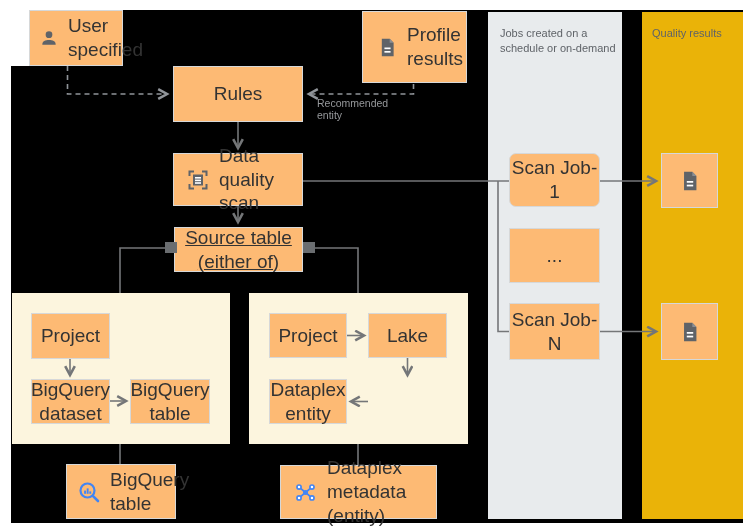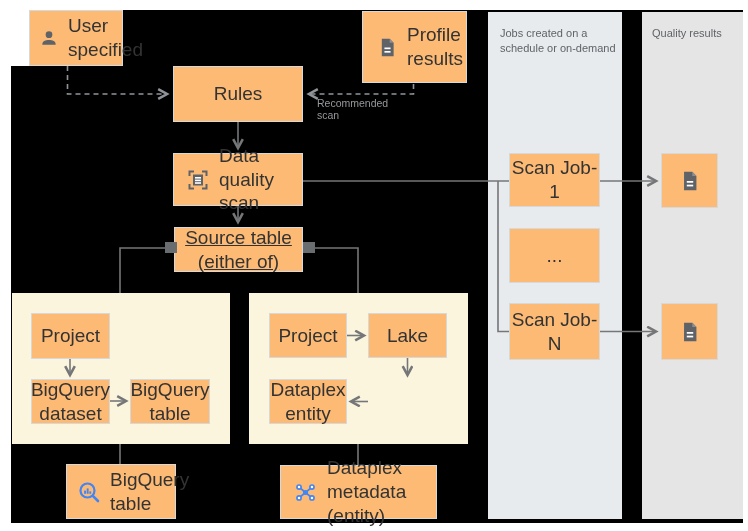--- a/index.html
+++ b/index.html
@@ -3,21 +3,21 @@
 <meta charset="utf-8">
 <style>
   html,body{margin:0;padding:0;background:#fff;}
   #stage{position:relative;width:748px;height:531px;background:#fff;overflow:hidden;
          font-family:"Liberation Sans", sans-serif;}
   .abs{position:absolute;box-sizing:border-box;}
   #canvas{left:11px;top:10px;width:732px;height:513px;background:#000;}
   #notch{left:11px;top:10px;width:18px;height:56px;background:#fff;}
   .column{box-sizing:border-box;}
   #gray-col{left:488px;top:12px;width:134px;height:507px;background:#e8ebed;}
-  #yellow-col{left:642px;top:12px;width:101px;height:507px;background:#e5e5e5;}
+  #yellow-col{left:642px;top:12px;width:101px;height:507px;background:#eab308;}
   .panel{background:#fcf5de;}
   #left-panel{left:12px;top:293px;width:218px;height:151px;}
   #right-panel{left:249px;top:293px;width:219px;height:151px;}
   .col-header{font-size:11px;line-height:1.4;color:#5f6368;white-space:pre-line;}
   .box{background:#fdba74;border:1px solid #d6d8d9;display:flex;align-items:center;
        justify-content:center;font-size:19px;line-height:1.25;color:#333;text-align:center;}
   .box .label{white-space:pre-line;}
   .icon-box{justify-content:flex-start;text-align:left;padding-left:9px;gap:9px;}
   .icon{display:flex;align-items:center;justify-content:center;flex:0 0 auto;}
   .port{width:12px;height:11px;background:#6a6d70;}
@@ -76,21 +76,21 @@
     <path d="M358 444 V465" fill="none" stroke="#747678" stroke-width="1.6"></path>
 
     <path d="M70 359 V375" fill="none" stroke="#747678" stroke-width="1.6" marker-end="url(#ah)"></path>
     <path d="M110 401 H126" fill="none" stroke="#747678" stroke-width="1.6" marker-end="url(#ah)"></path>
 
     <path d="M347 335.5 H364" fill="none" stroke="#747678" stroke-width="1.6" marker-end="url(#ah)"></path>
     <path d="M407.5 358 V375" fill="none" stroke="#747678" stroke-width="1.6" marker-end="url(#ah)"></path>
     <path d="M368 401.5 H351" fill="none" stroke="#747678" stroke-width="1.6" marker-end="url(#ah)"></path>
   </svg>
 
-  <div class="abs dash-label" style="left:317px;top:97px;width:95px;">Recommended scan</div>
+  <div class="abs dash-label" style="left:317px;top:97px;width:95px;">Recommended entity</div>
 
   <div class="abs box icon-box" style="left:29px;top:10px;width:94px;height:56px;">
     <span class="icon">
       <svg width="20" height="20" viewBox="0 0 24 24">
         <circle cx="12" cy="8" r="4" fill="#5f6368"></circle>
         <path d="M4 19.5c0-3.4 3.6-5 8-5s8 1.6 8 5v0.5H4z" fill="#5f6368"></path>
       </svg>
     </span>
     <span class="label">User
 specified</span>
@@ -179,21 +179,21 @@
         <circle cx="5.8" cy="6.8" r="2" fill="#fff" stroke="#4285f4" stroke-width="1.6"></circle>
         <circle cx="18.2" cy="6.8" r="2" fill="#fff" stroke="#4285f4" stroke-width="1.6"></circle>
         <circle cx="5.8" cy="17.2" r="2" fill="#fff" stroke="#4285f4" stroke-width="1.6"></circle>
         <circle cx="18.2" cy="17.2" r="2" fill="#fff" stroke="#4285f4" stroke-width="1.6"></circle>
       </svg>
     </span>
     <span class="label">Dataplex
 metadata (entity)</span>
   </div>
 
-  <div class="abs box" style="left:509px;top:153px;width:91px;height:54px;">
+  <div class="abs box" style="left:509px;top:153px;width:91px;height:54px;border-radius:7px;">
     <span class="label">Scan Job-1</span>
   </div>
   <div class="abs box" style="left:509px;top:228px;width:91px;height:55px;">
     <span class="label">...</span>
   </div>
   <div class="abs box" style="left:509px;top:303px;width:91px;height:57px;">
     <span class="label">Scan Job-N</span>
   </div>
 
   <div class="abs box" style="left:661px;top:153px;width:57px;height:55px;">

